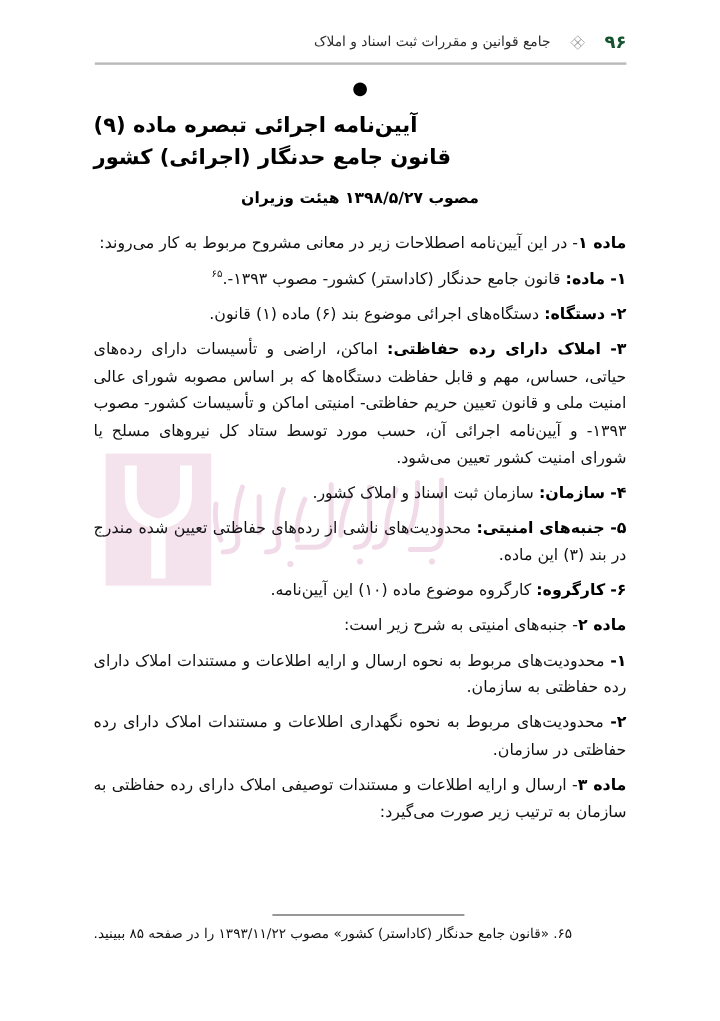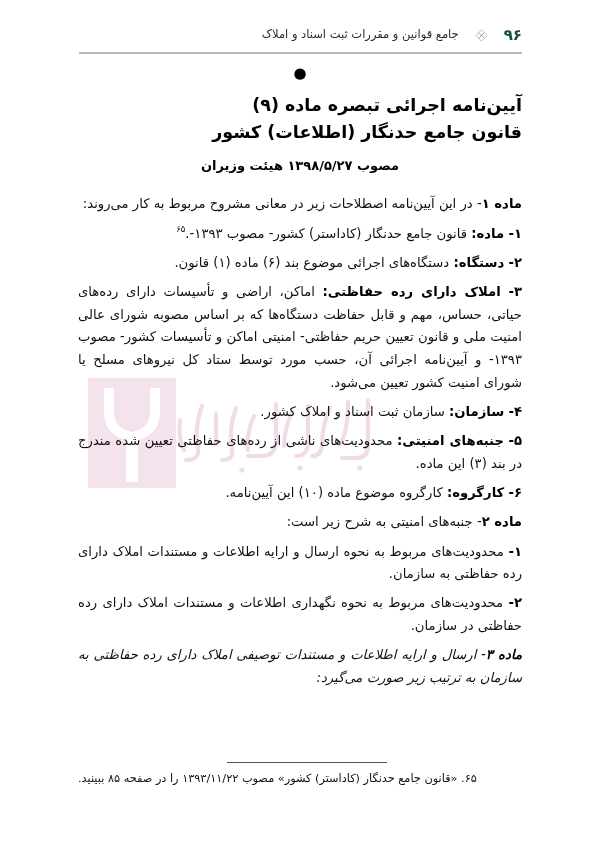--- a/index.html
+++ b/index.html
@@ -117,21 +117,21 @@
     text-align: center;
     font-size: 15px;
     line-height: 10px;
     color: #000;
     margin: 0 0 12px 0;
     height: 12px;
   }
   .bullet-sep span { display: inline-block; }
 
   .doc-title {
-    text-align: right;
+    text-align: left;
     font-size: 17.5px;
     font-weight: bold;
     color: #000;
     line-height: 1.55;
     margin: 0;
   }
   .doc-title .ln { display: block; }
 
   .doc-subtitle {
     text-align: center;
@@ -144,21 +144,21 @@
 
   .body-block { margin-top: 18px; }
 
   p.para {
     margin: 0 0 6.5px 0;
     font-size: 13.2px;
     line-height: 1.72;
     color: #111;
     text-align: justify;
   }
-  p.para:last-child { margin-bottom: 0; font-style: italic; }
+  p.para:last-child { margin-bottom: 0; }
 
   p.para b, .lbl {
     font-weight: bold;
     color: #000;
   }
 
   sup.fn-ref {
     font-size: 8.5px;
     vertical-align: super;
     line-height: 0;
@@ -241,21 +241,21 @@
   </div>
 
   <div class="content">
 
     <div class="bullet-sep">
       <span>●</span>
     </div>
 
     <h1 class="doc-title">
       <span class="ln">آیین‌نامه اجرائی تبصره ماده (۹)</span>
-      <span class="ln">قانون جامع حدنگار (اطلاعات) کشور</span>
+      <span class="ln">قانون جامع حدنگار (اجرائی) کشور</span>
     </h1>
 
     <div class="doc-subtitle">مصوب ۱۳۹۸/۵/۲۷ هیئت وزیران</div>
 
     <div class="body-block">
 
       <p class="para">
         <b class="lbl">ماده ۱</b><span>- در این آیین‌نامه اصطلاحات زیر در معانی مشروح مربوط به کار می‌روند:</span>
       </p>
 

